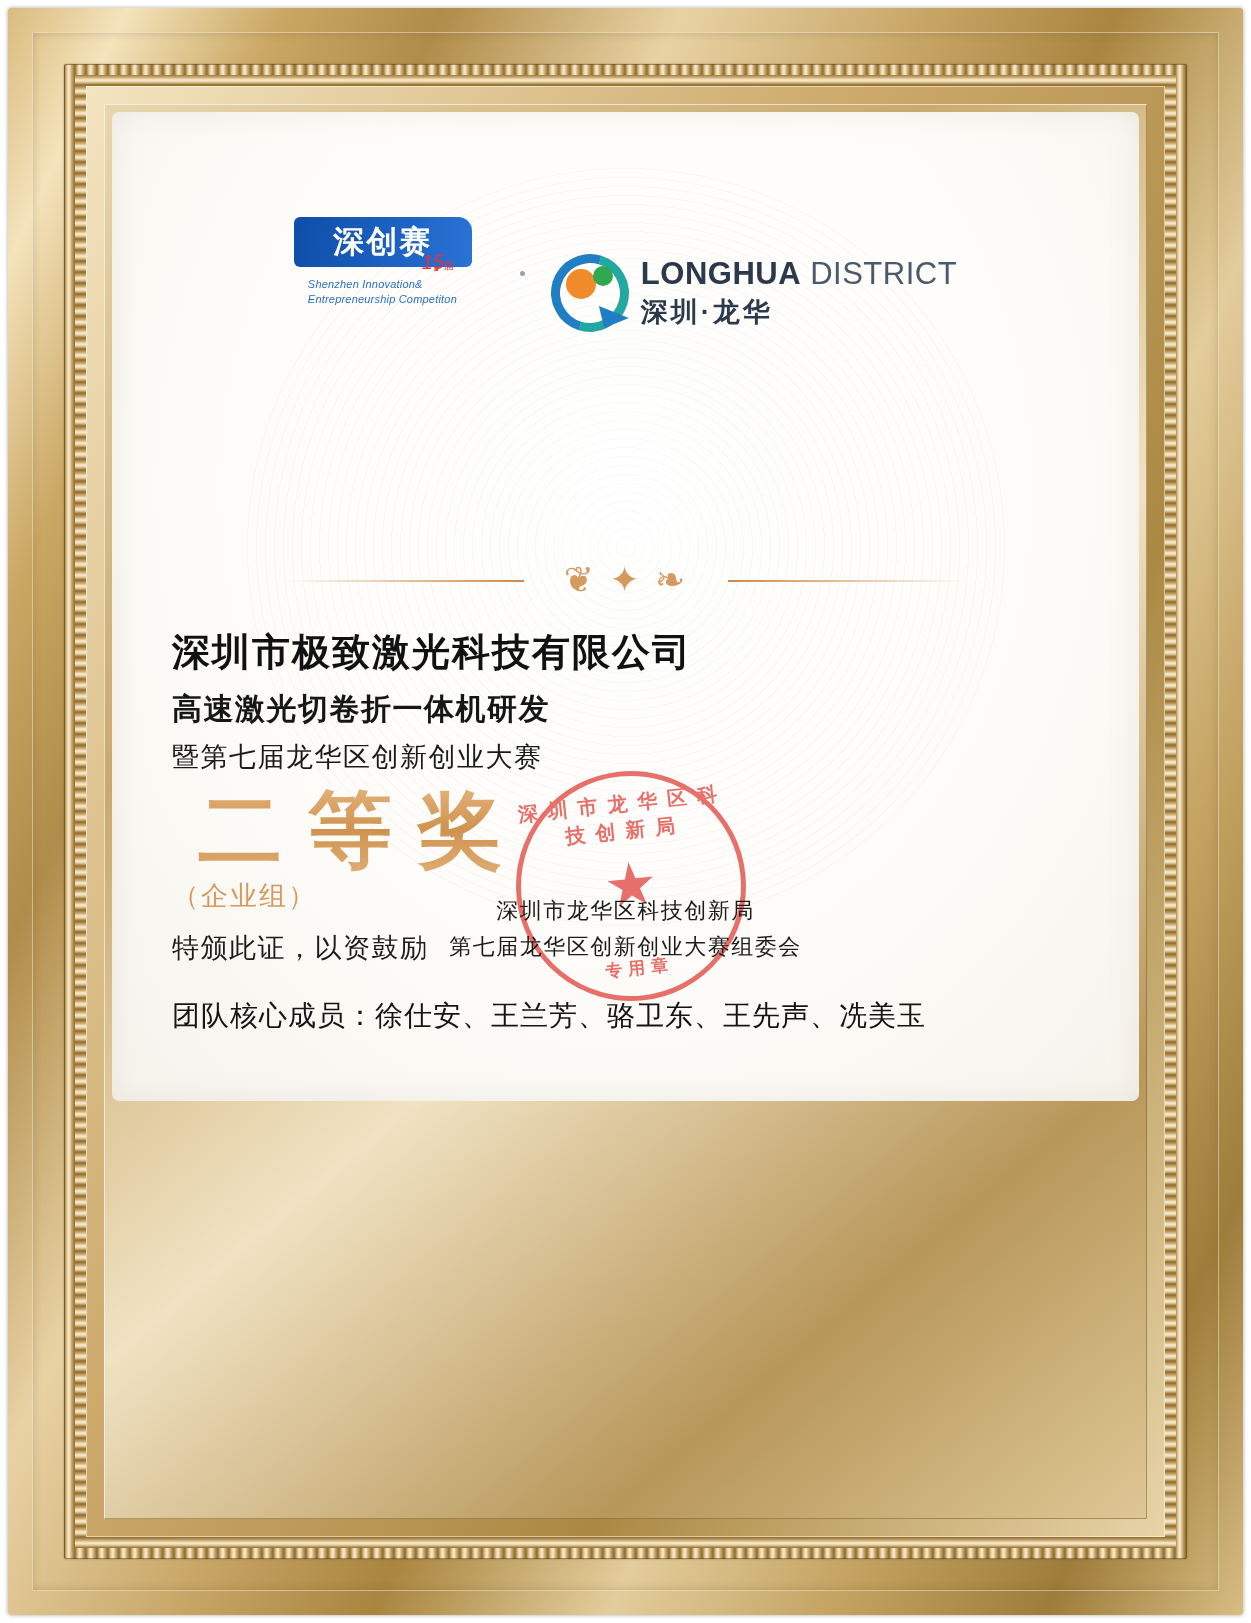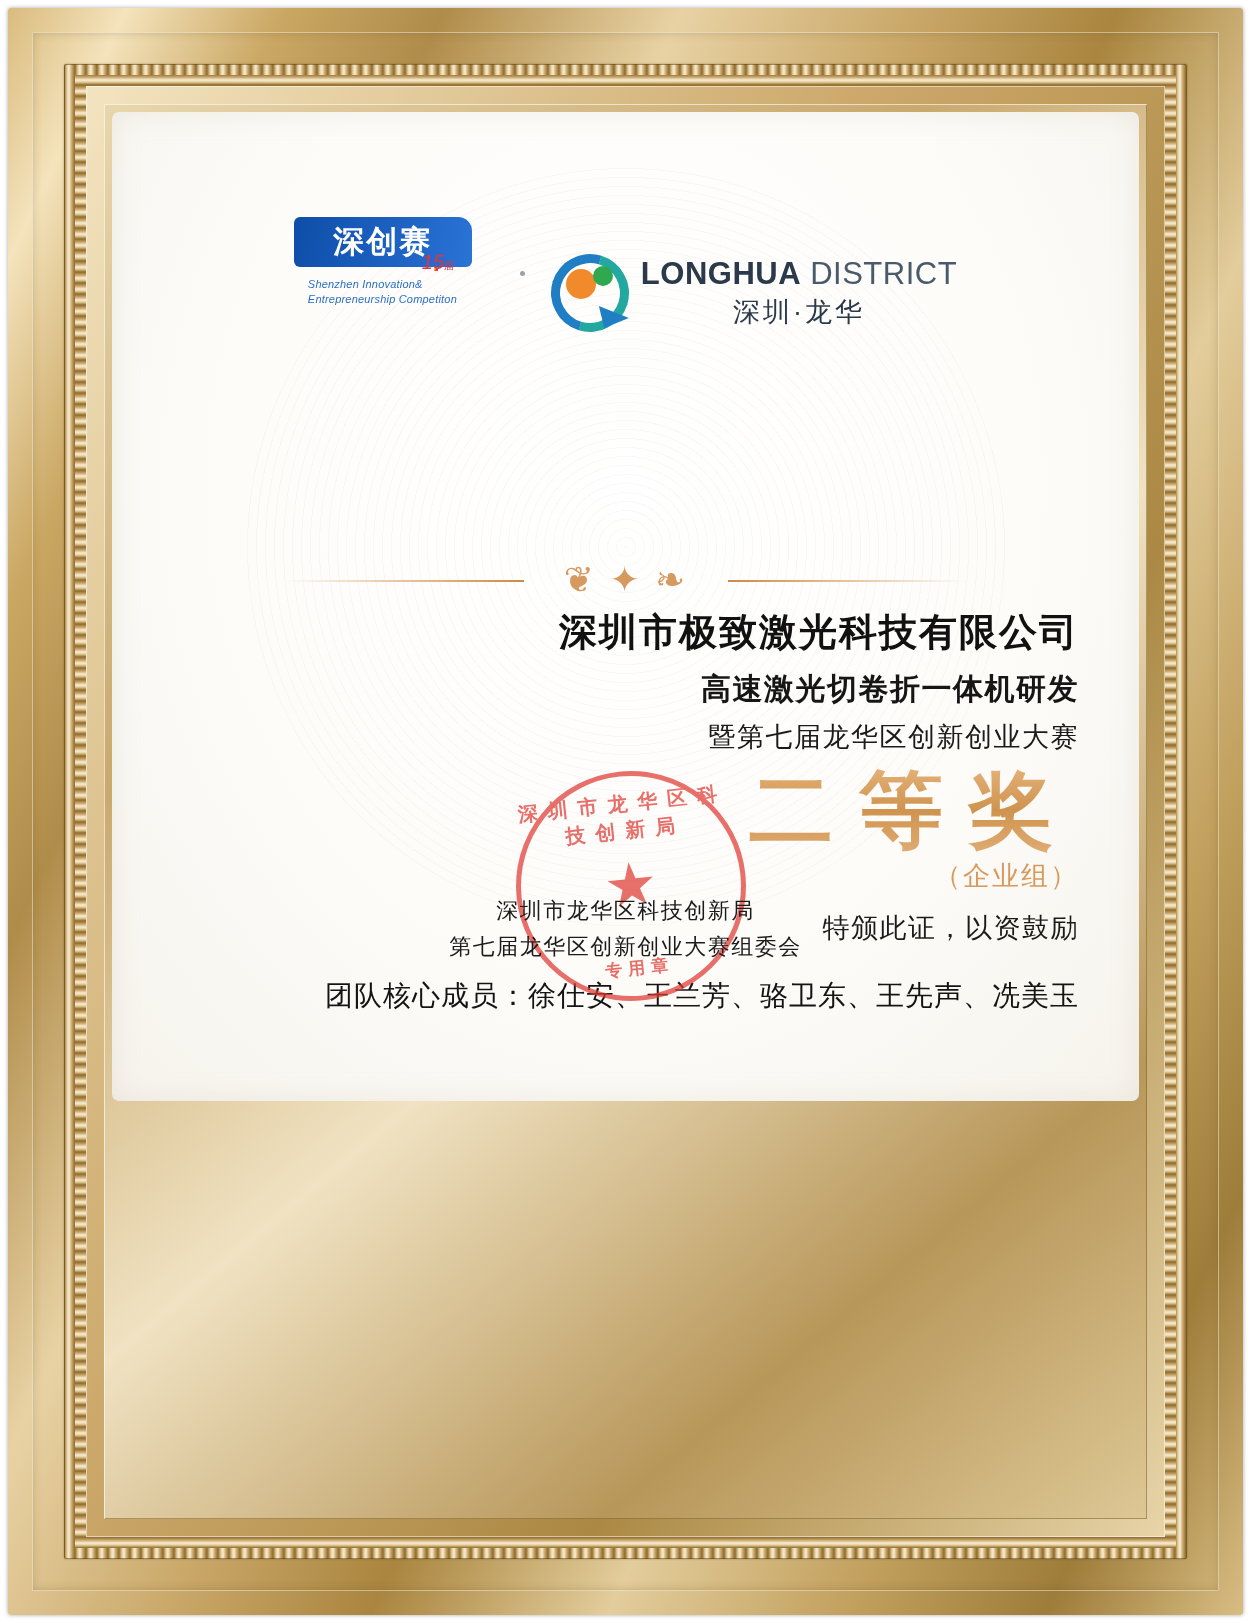--- a/index.html
+++ b/index.html
@@ -203,22 +203,21 @@
     letter-spacing: .5px;
     color: #2b3a4a;
   }
   .lh-text-en b { font-weight: bold; }
   .lh-text-en span { color: #4a5a6b; font-weight: normal; }
   .lh-text-cn {
     font-size: 27px;
     color: #2b3a4a;
     letter-spacing: 3px;
     margin-top: 2px;
-    font-weight: normal;
-    text-align: center;
+    font-weight: bold;
   }
 
   
   .cert-title {
     position: absolute;
     top: 262px;
     left: 0; right: 0;
     text-align: center;
     font-size: 108px;
     font-weight: bold;
@@ -260,24 +259,24 @@
     font-size: 36px;
     line-height: 40px;
     text-align: center;
     letter-spacing: 2px;
     font-family: "DejaVu Serif", serif;
   }
 
   
   .body-block {
     position: absolute;
-    top: 492px;
+    top: 512px;
     left: 60px;
     right: 60px;
-    text-align: right;
+    text-align: left;
     color: #1d1d1d;
   }
   .company {
     font-size: 38px;
     font-weight: bold;
     letter-spacing: 2px;
     line-height: 56px;
     color: #111111;
   }
   .project {

